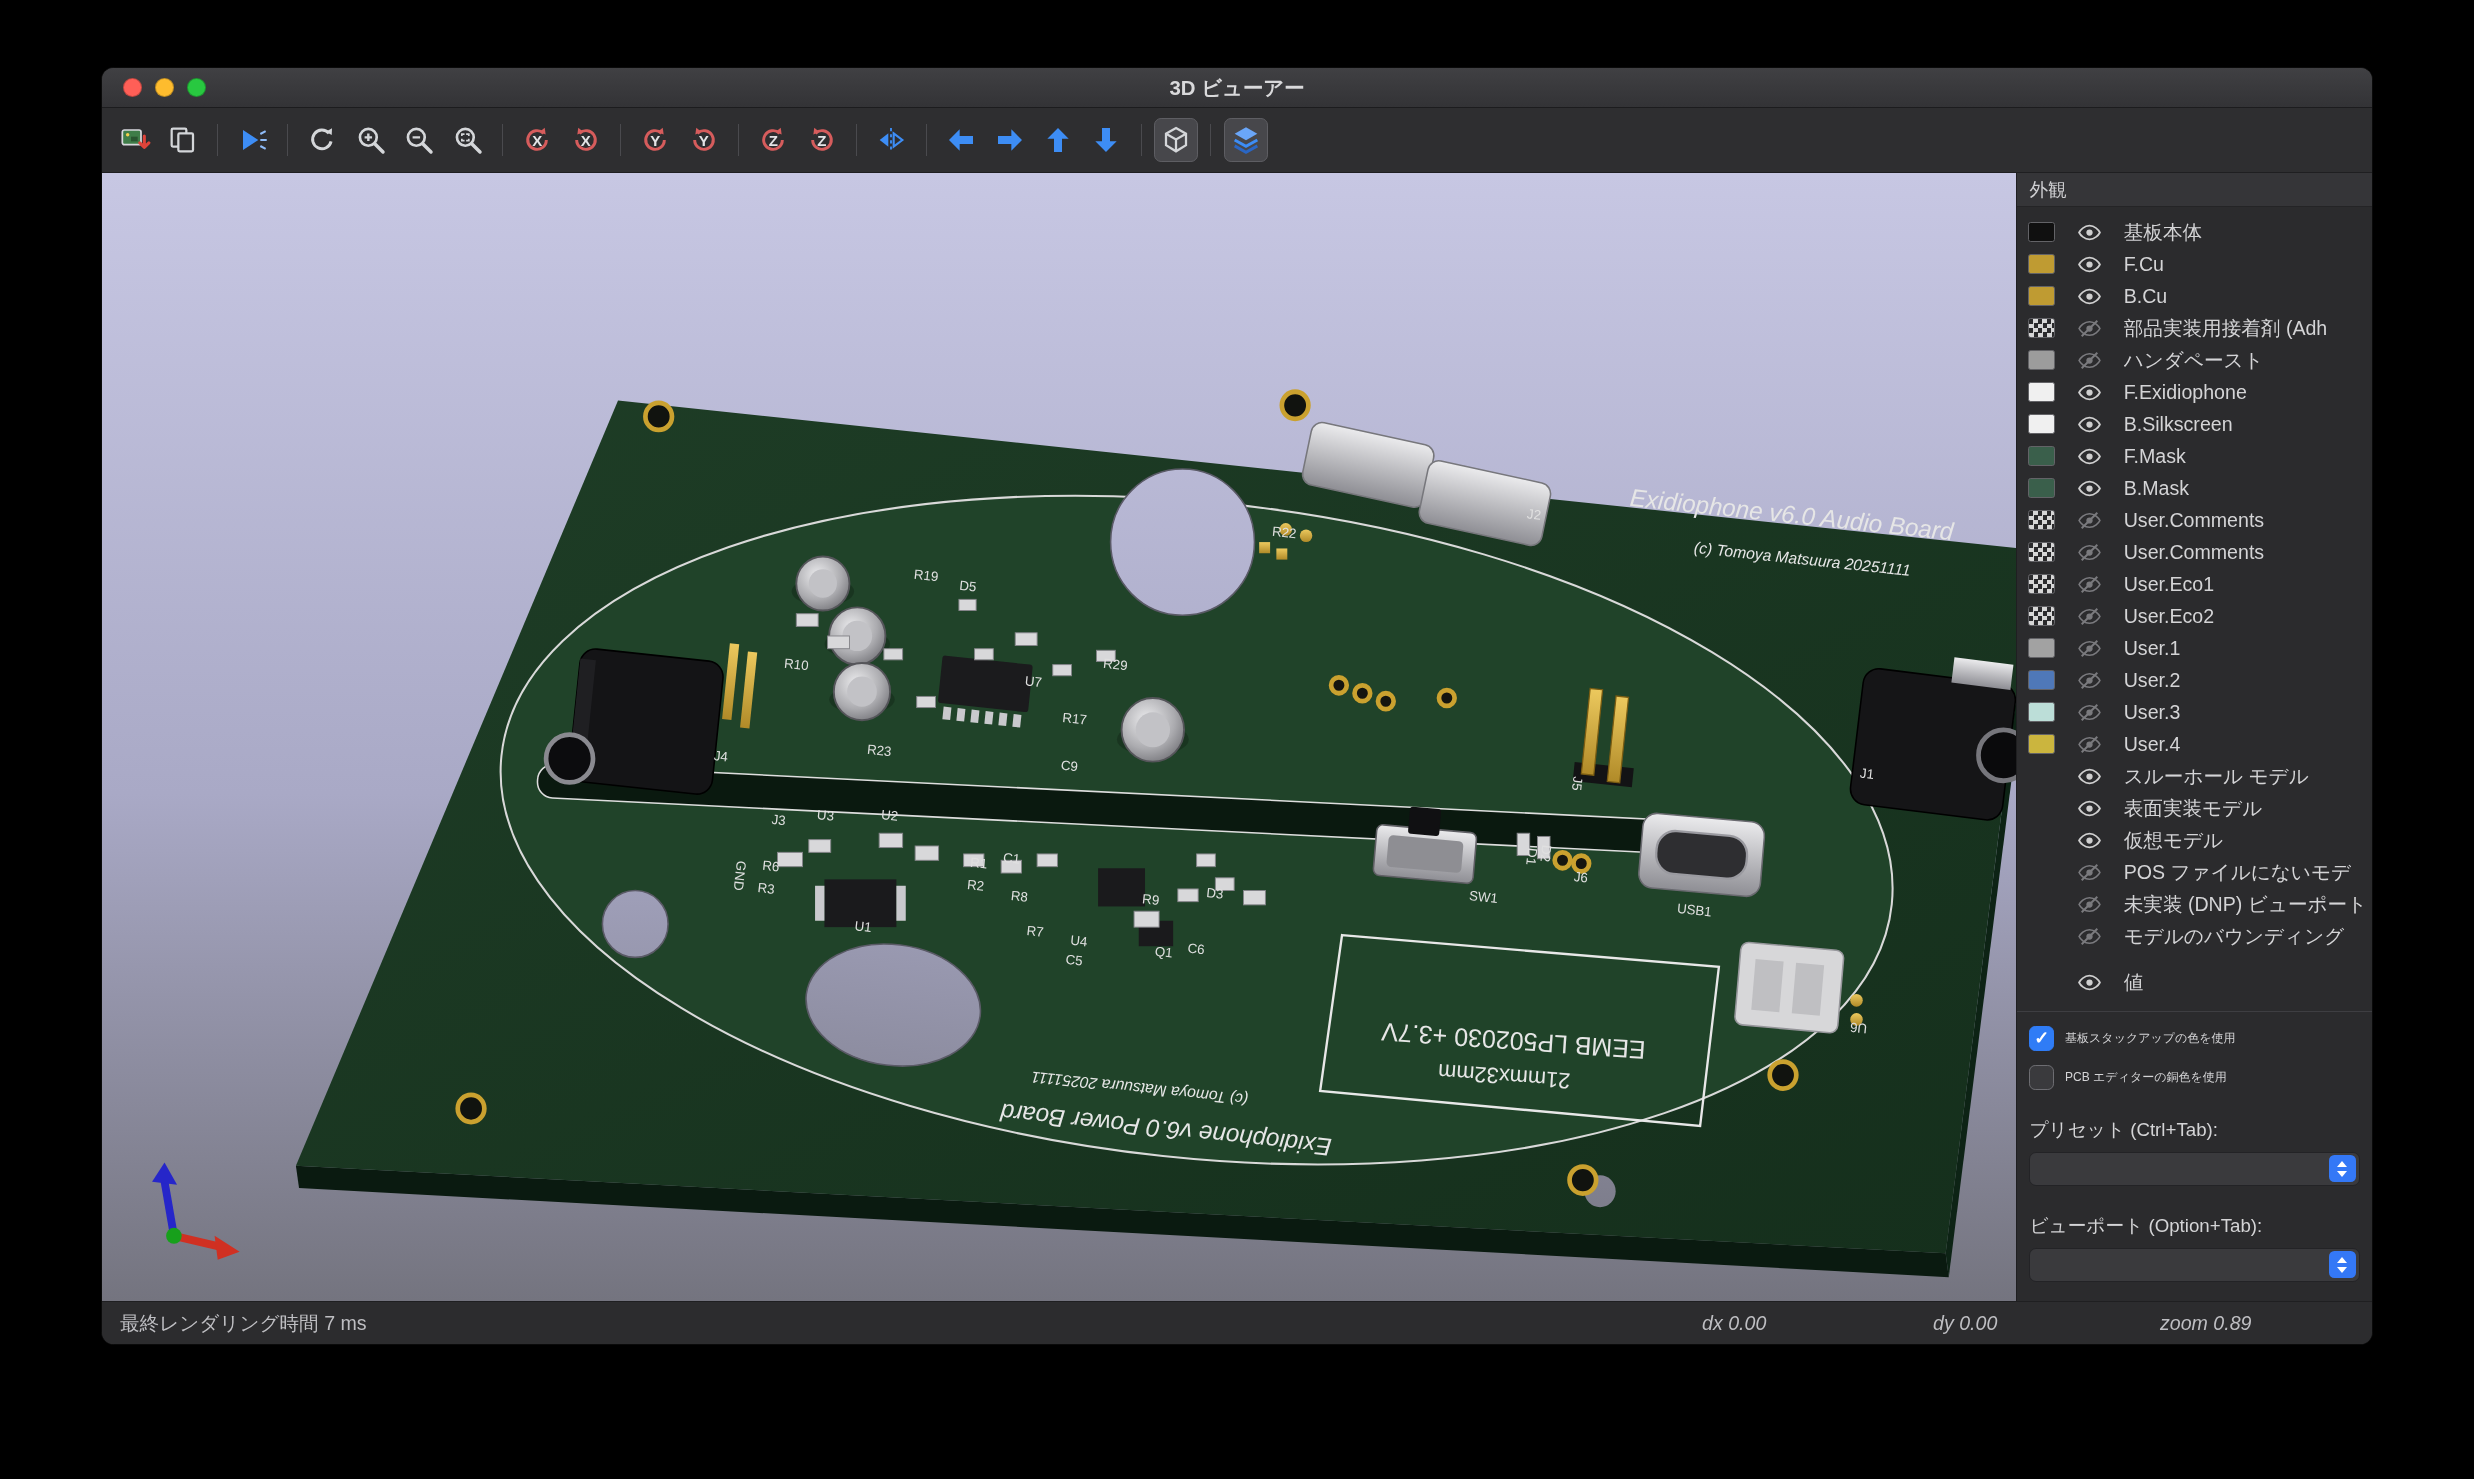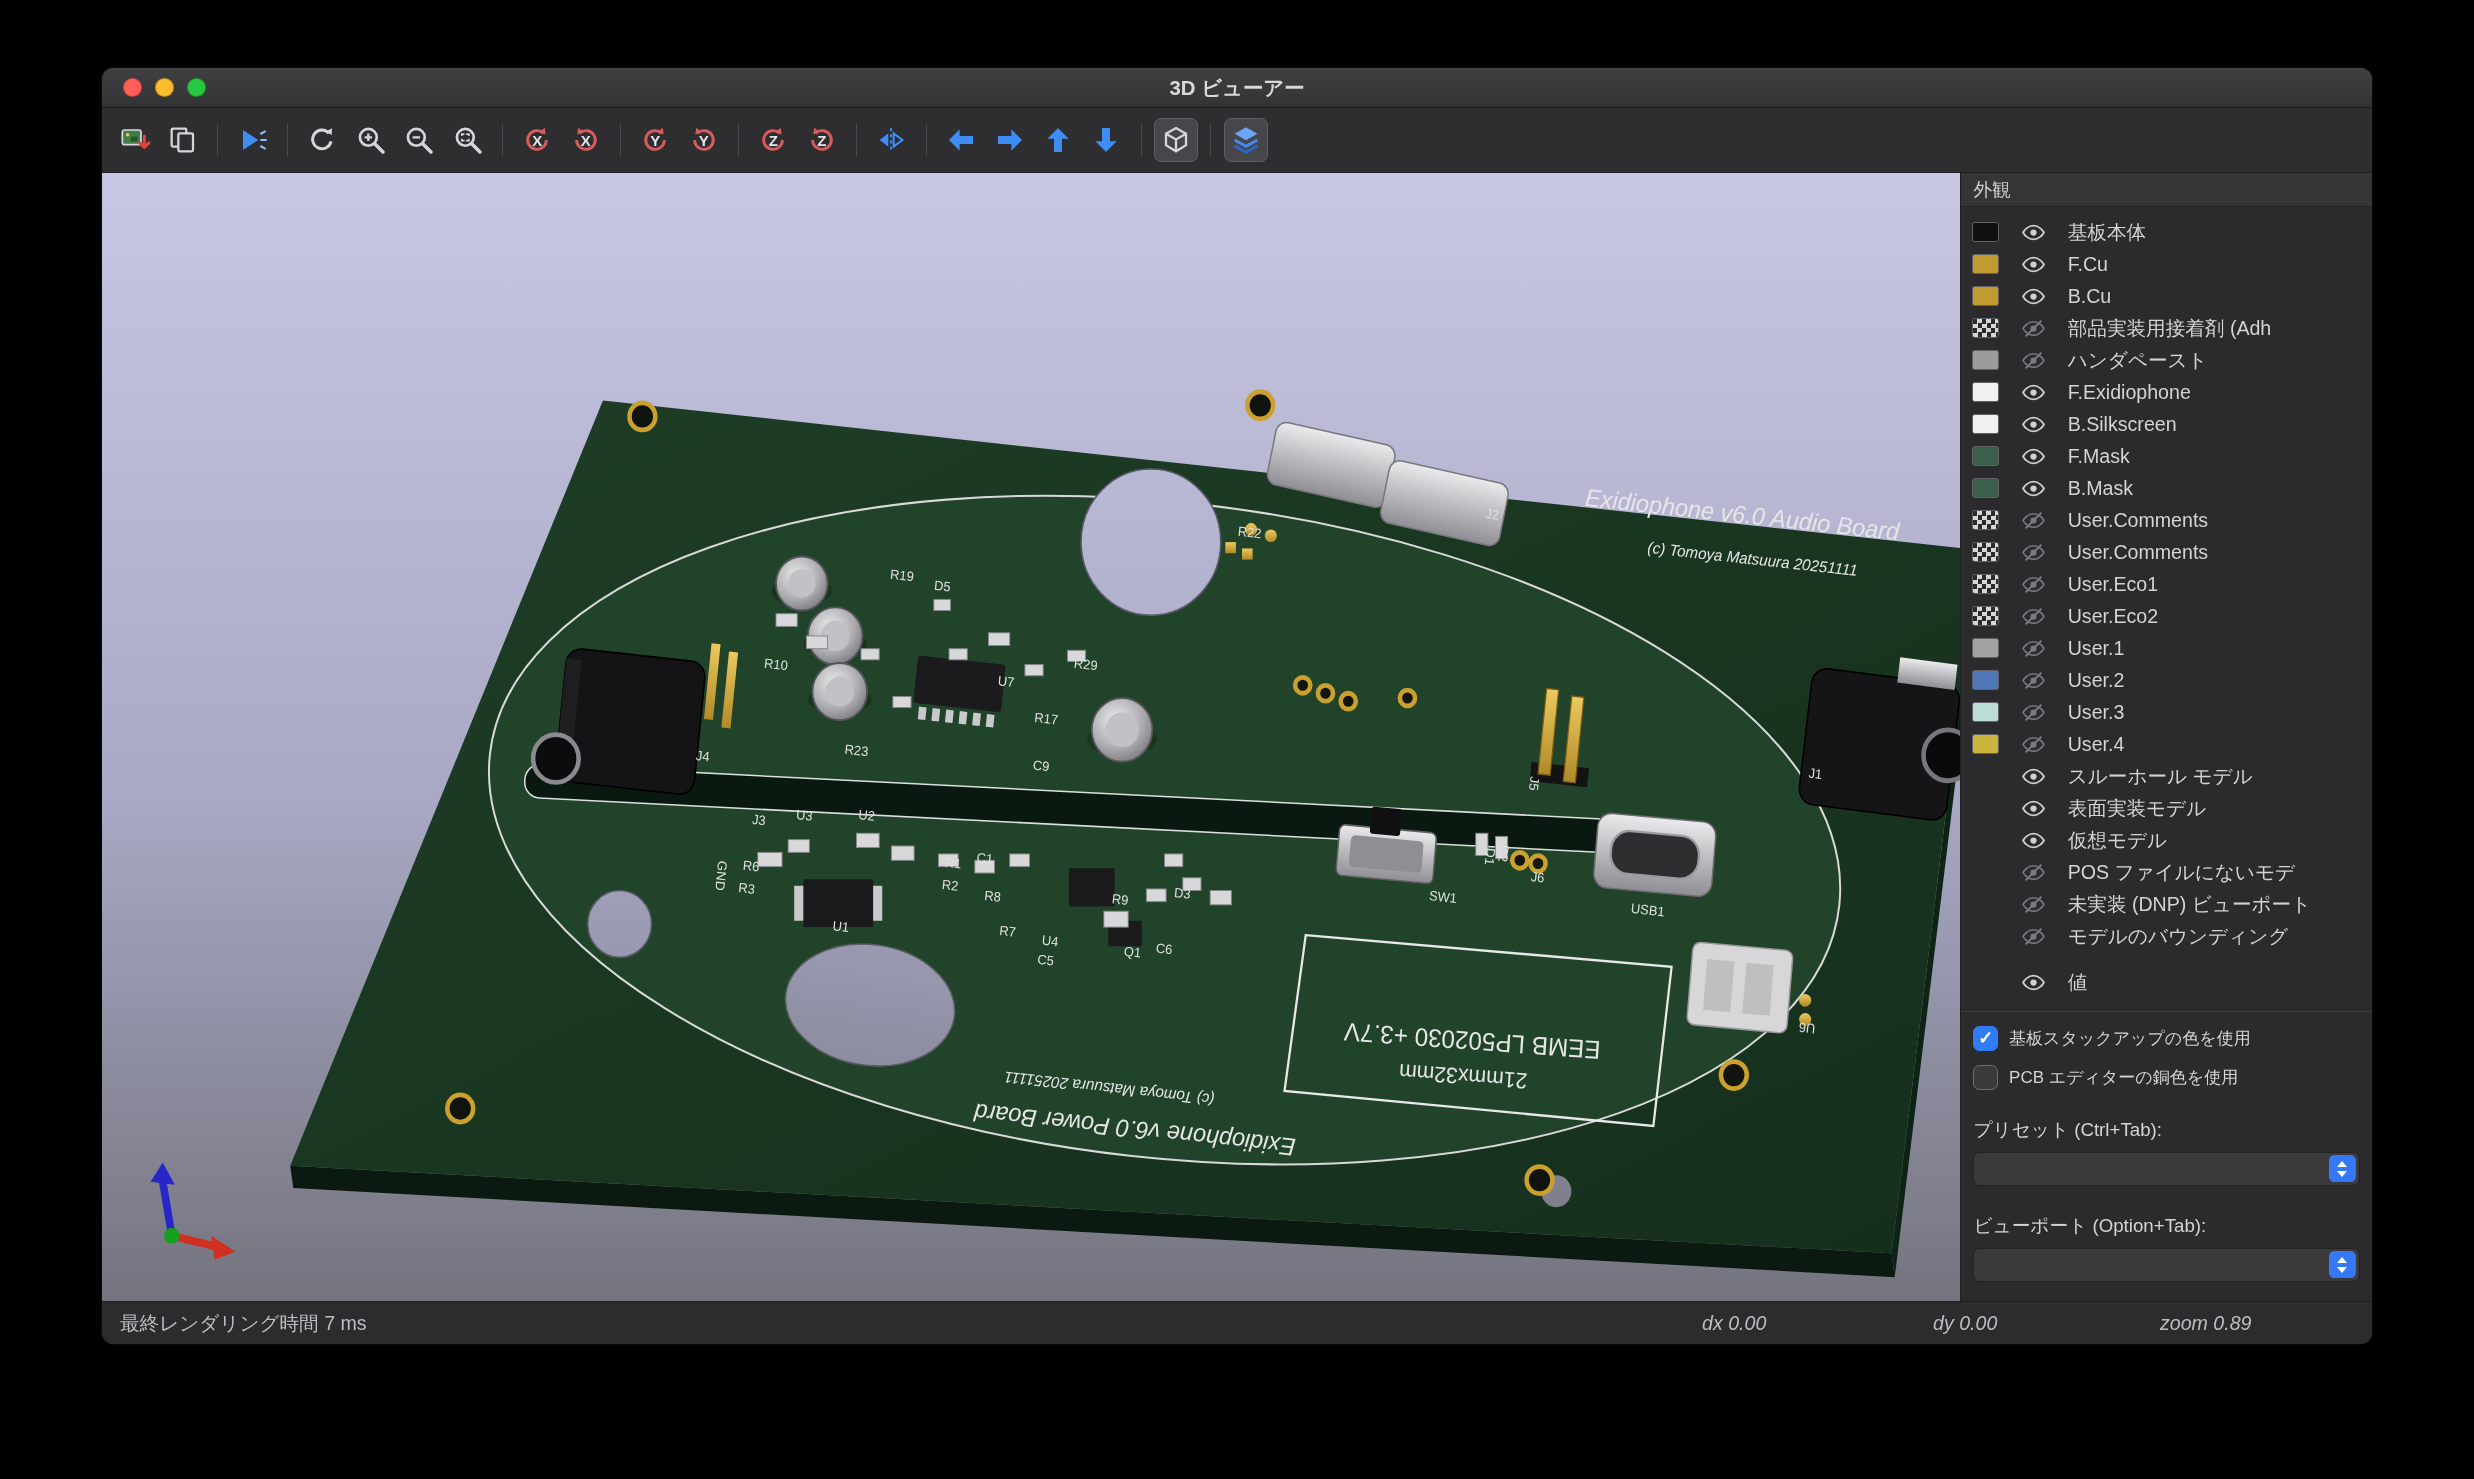--- a/index.html
+++ b/index.html
@@ -32,39 +32,39 @@
   .flip-h { transform:scaleX(-1); }
   .rot-letter { position:absolute; inset:0; display:flex; align-items:center; justify-content:center;
     font-size:15px; font-weight:700; color:#e4e4e6; }
 
   
   .content { flex:1; display:flex; min-height:0; }
   .viewport { flex:1; position:relative; min-width:0; }
   .viewport > svg { display:block; width:100%; height:100%; }
 
   
-  .sidebar { width:412px; flex:0 0 auto; background:#2b2b2d; border-left:0.9px solid #1f1f21;
+  .sidebar { width:356px; flex:0 0 auto; background:#2b2b2d; border-left:0.9px solid #1f1f21;
     display:flex; flex-direction:column; color:#d4d4d6; overflow:hidden; }
   .panel-header { height:34px; flex:0 0 auto; background:#353538; border-bottom:0.9px solid #242426;
     display:flex; align-items:center; padding:0 12.4px; font-size:18.7px; color:#cfcfd2; }
   .layer-list { padding-top:9px; }
   .layer-row { display:flex; align-items:center; height:32px; padding:0 5.3px 0 10.7px; gap:22px; }
   .layer-row.gap-before { margin-top:14.2px; }
   .swatch { width:27px; height:19.6px; border:0.9px solid #636367; border-radius:2.7px; flex:0 0 auto; background:#2b2b2d; }
   .swatch.none { visibility:hidden; }
   .swatch.checker { background:repeating-conic-gradient(#d6d6d6 0% 25%, #2a2a2c 0% 50%); background-size:9px 9px; }
   .eye { width:25px; height:25px; flex:0 0 auto; color:#cfcfcf; }
   .eye svg { width:100%; height:100%; display:block; }
   .eye .off { display:none; }
   .layer-row.hidden-layer .eye { color:#7a7a7e; }
   .layer-row.hidden-layer .eye .off { display:block; }
   .layer-label { font-size:19.6px; white-space:nowrap; overflow:hidden; }
 
   .options { border-top:0.9px solid #3e3e42; margin-top:12.4px; padding:14.2px 12.4px 0; display:flex; flex-direction:column; gap:14.2px; }
-  .opt { display:flex; align-items:center; gap:10.7px; font-size:17px; }
+  .opt { display:flex; align-items:center; gap:10.7px; font-size:12px; }
   .checkbox { width:25px; height:25px; border-radius:6.2px; background:#3a3a3d; border:0.9px solid #6d6d72;
     display:flex; align-items:center; justify-content:center; color:#fff; font-size:18px; font-weight:700; flex:0 0 auto; }
   .checkbox.checked { background:#2f7cf6; border-color:#2f7cf6; }
   .checkbox.checked::after { content:"✓"; }
   .opt-label { white-space:nowrap; overflow:hidden; }
 
   .combo-label { margin-top:27px; padding:0 12.4px 9px; font-size:18.7px; }
   .combo { margin:0 12.4px; height:34px; background:#3a3a3d; border:0.9px solid #232326; border-radius:7.1px;
     display:flex; align-items:center; justify-content:flex-end; padding:2.7px; }
   .stepper { width:27px; height:27px; background:#3478f6; border-radius:5.3px;

